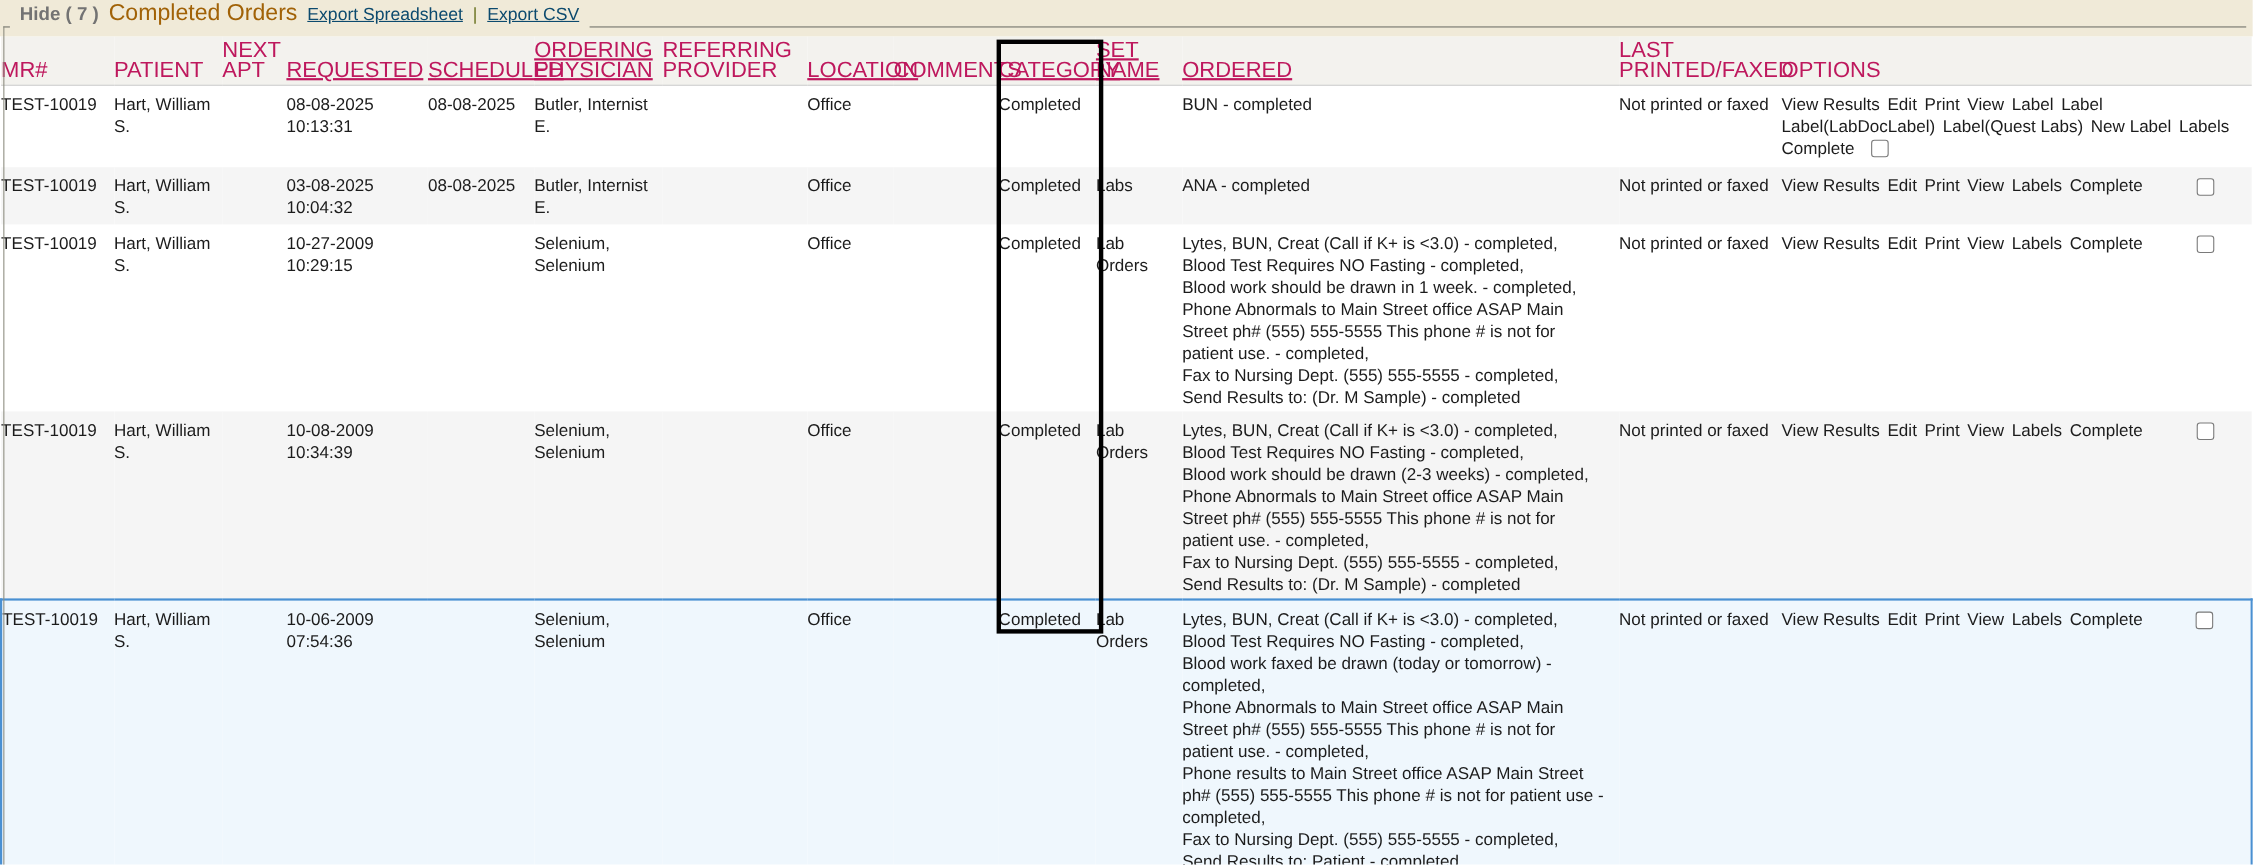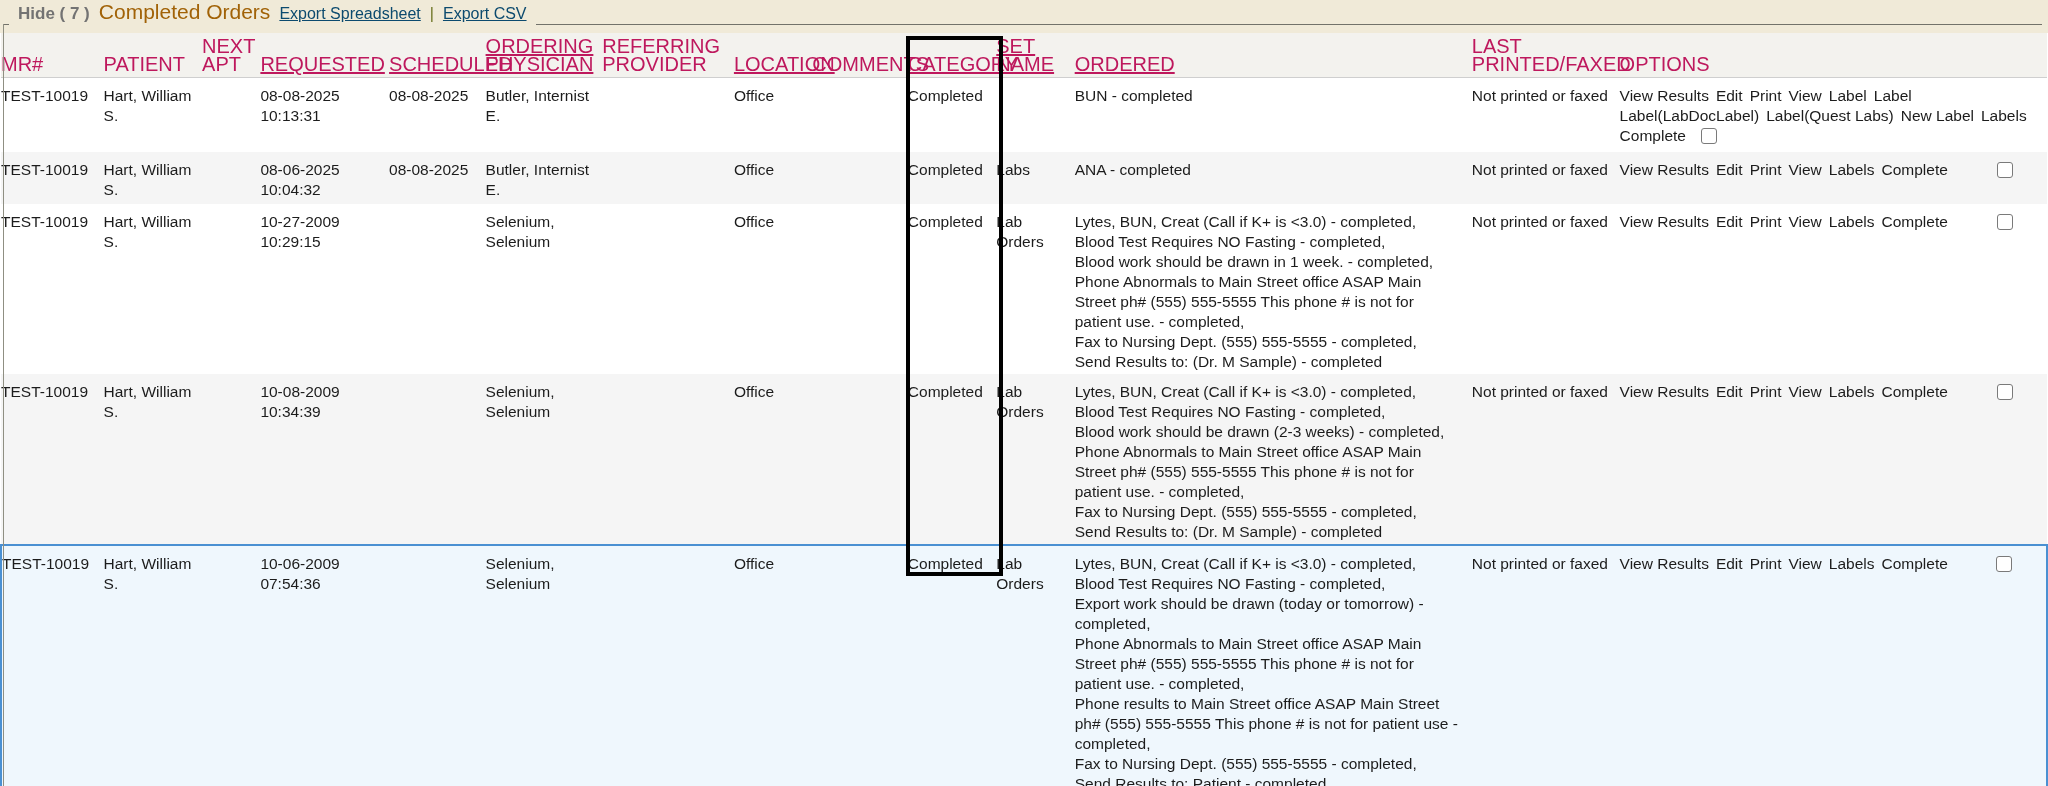--- a/index.html
+++ b/index.html
@@ -132,21 +132,21 @@
     <td>
           <div class="ordered-item">BUN - completed</div>
         </td>
     <td>Not printed or faxed</td>
     <td><span class="opt-link">View Results</span><span class="opt-link">Edit</span><span class="opt-link">Print</span><span class="opt-link">View</span><span class="opt-link">Label</span><span class="opt-link">Label</span><span class="opt-link">Label(LabDocLabel)</span><span class="opt-link">Label(Quest Labs)</span><span class="opt-link">New Label</span><span class="opt-link">Labels</span><span class="opt-link">Complete</span><span class="checkbox cb-inline"></span></td>
   </tr>
       <tr class="row-h2">
     <td>TEST-10019</td>
     <td>Hart, William S.</td>
     <td></td>
-    <td>08-06-2025 10:04:32</td>
+    <td>03-08-2025 10:04:32</td>
     <td>08-08-2025</td>
     <td>Butler, Internist E.</td>
     <td></td>
     <td>Office</td>
     <td></td>
     <td>Completed</td>
     <td>Labs</td>
     <td>
           <div class="ordered-item">ANA - completed</div>
         </td>
@@ -207,21 +207,21 @@
     <td></td>
     <td>Selenium, Selenium</td>
     <td></td>
     <td>Office</td>
     <td></td>
     <td>Completed</td>
     <td>Lab Orders</td>
     <td>
           <div class="ordered-item">Lytes, BUN, Creat (Call if K+ is &lt;3.0) - completed,</div>
           <div class="ordered-item">Blood Test Requires NO Fasting - completed,</div>
-          <div class="ordered-item">Export work should be drawn (today or tomorrow) - completed,</div>
+          <div class="ordered-item">Blood work faxed be drawn (today or tomorrow) - completed,</div>
           <div class="ordered-item">Phone Abnormals to Main Street office ASAP Main Street ph# (555) 555-5555 This phone # is not for patient use. - completed,</div>
           <div class="ordered-item">Phone results to Main Street office ASAP Main Street ph# (555) 555-5555 This phone # is not for patient use - completed,</div>
           <div class="ordered-item">Fax to Nursing Dept. (555) 555-5555 - completed,</div>
           <div class="ordered-item">Send Results to: Patient - completed</div>
         </td>
     <td>Not printed or faxed</td>
     <td><span class="checkbox cb-right"></span><span class="opt-link">View Results</span><span class="opt-link">Edit</span><span class="opt-link">Print</span><span class="opt-link">View</span><span class="opt-link">Labels</span><span class="opt-link">Complete</span></td>
   </tr>
     </tbody>
 </table>

